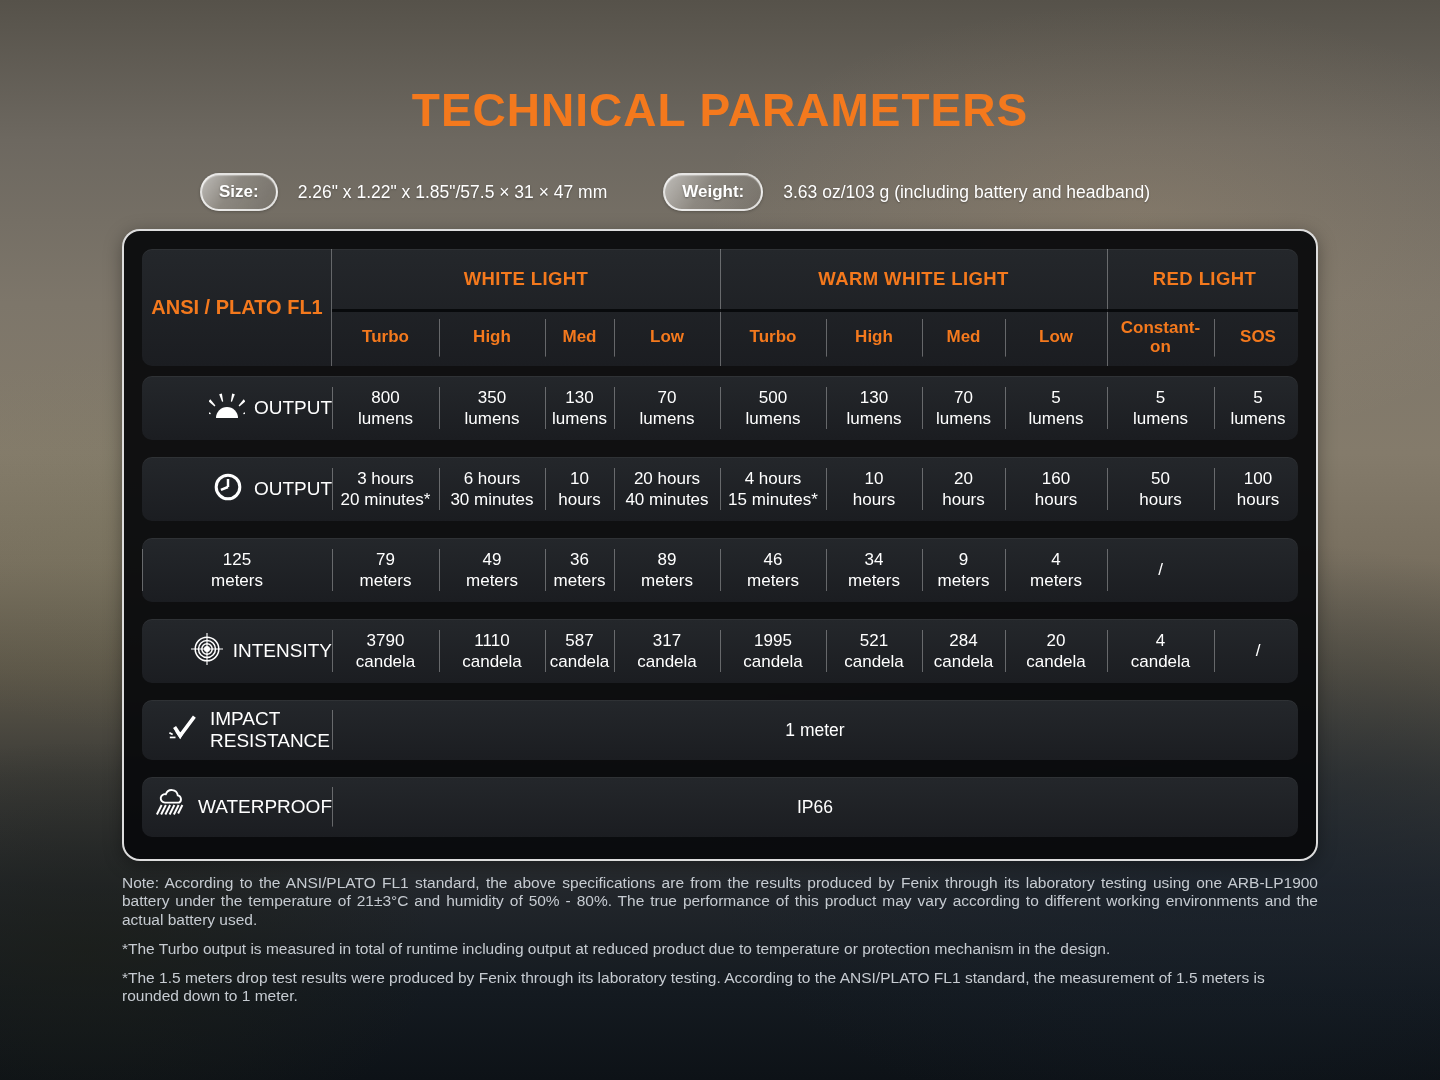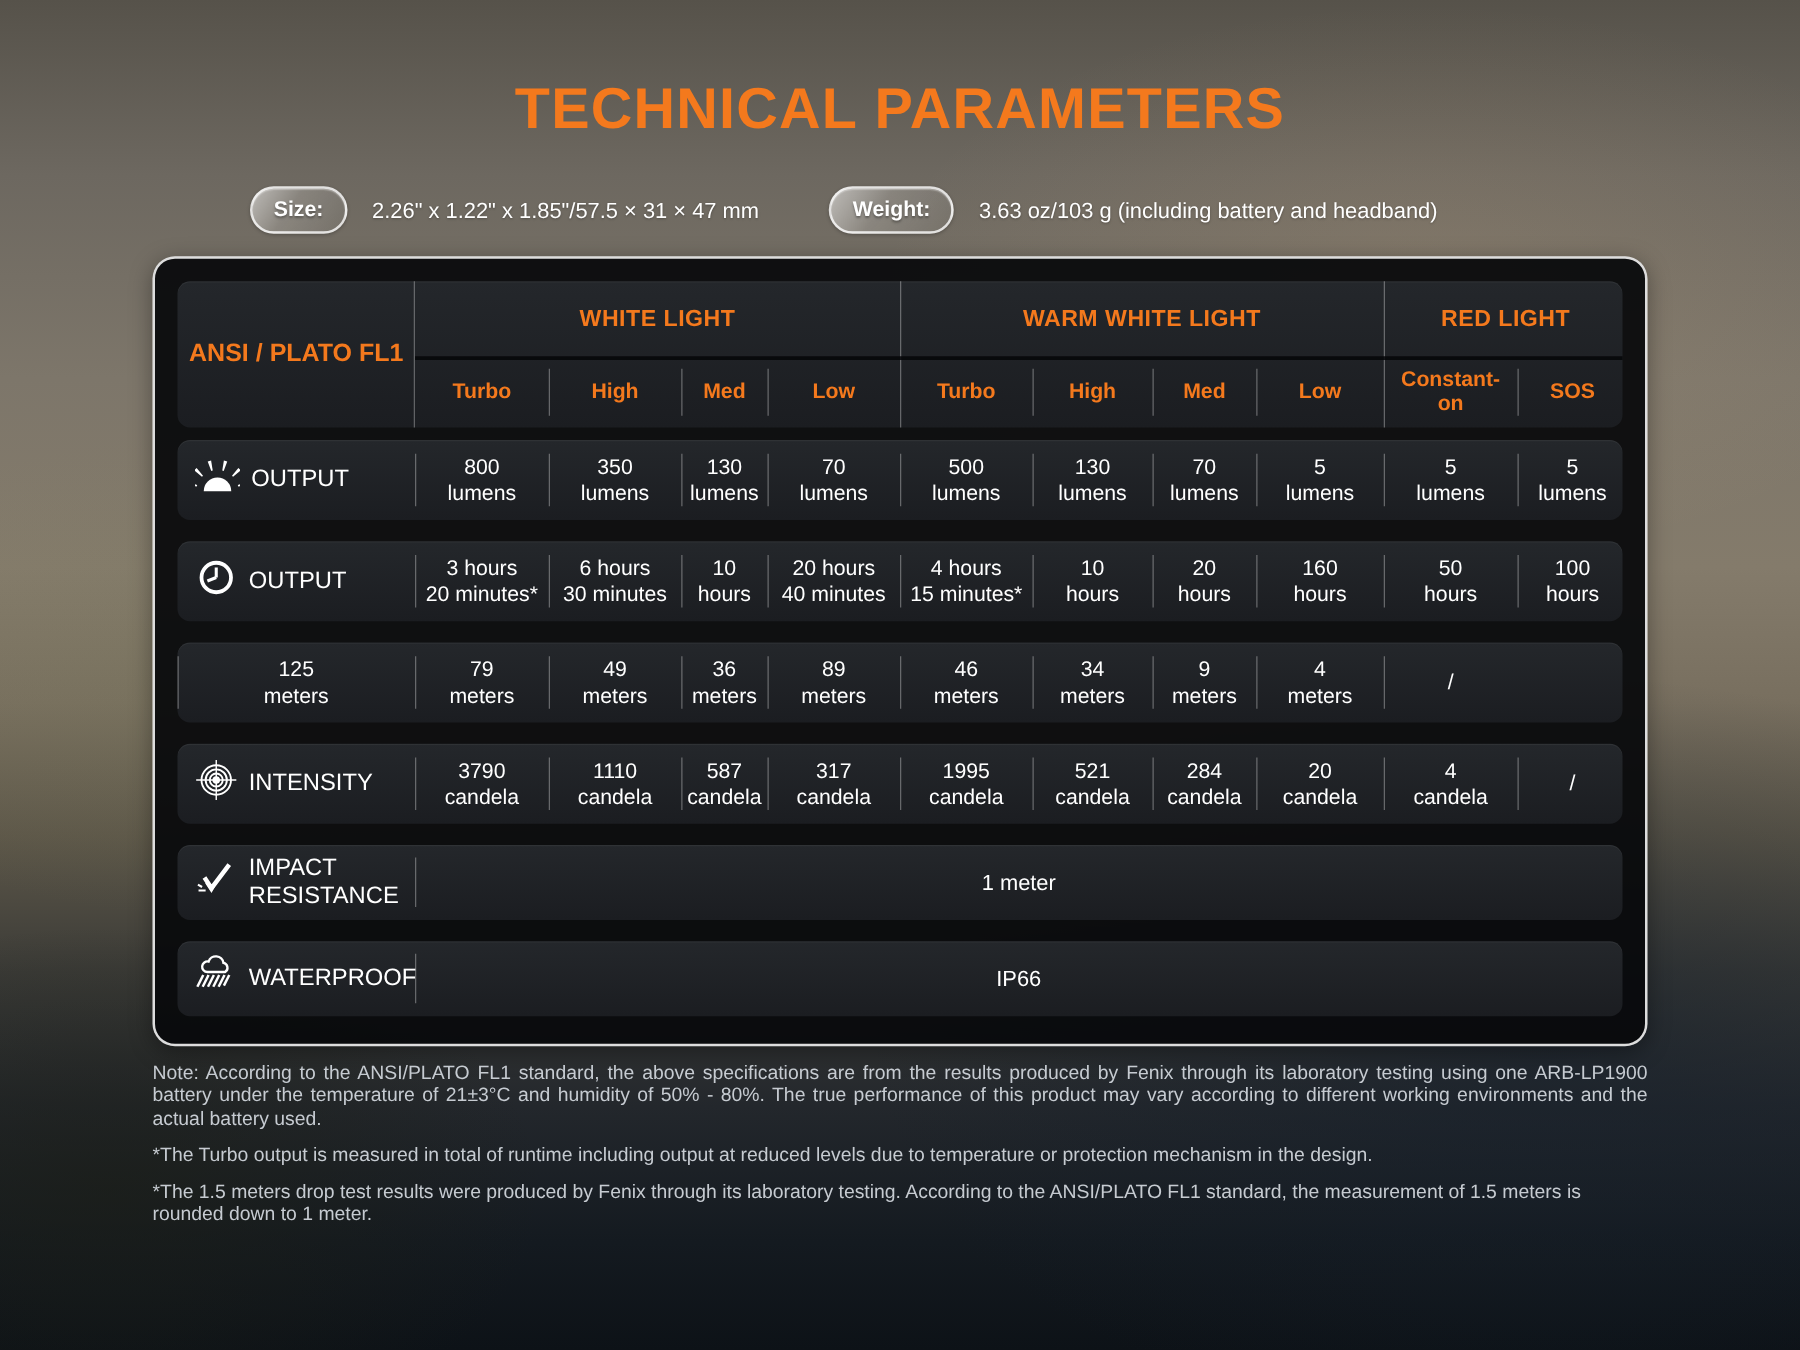--- a/index.html
+++ b/index.html
@@ -5,21 +5,21 @@
   html,body{margin:0;padding:0;}
   body{width:1440px;height:1080px;overflow:hidden;
     font-family:"Liberation Sans","DejaVu Sans",sans-serif;}
   .canvas{position:relative;width:1440px;height:1080px;overflow:hidden;
     background:
       radial-gradient(620px 320px at 79% 21%, rgba(205,172,130,.16), transparent 70%),
       radial-gradient(520px 280px at 12% 50%, rgba(125,133,88,.14), transparent 70%),
       radial-gradient(760px 420px at 86% 78%, rgba(22,32,44,.55), transparent 72%),
       radial-gradient(500px 300px at 6% 88%, rgba(28,30,22,.6), transparent 70%),
       linear-gradient(180deg,#56524a 0%,#6d6860 13%,#7d766a 28%,#847b6b 42%,#786f5f 52%,#5d5749 62%,#3b3b37 72%,#23272c 82%,#141a20 92%,#0d1217 100%);}
-  .title{margin:0;padding-top:59px;text-align:center;color:#f4791d;
+  .title{margin:0;padding-top:83px;text-align:center;color:#f4791d;
     font-size:46px;font-weight:700;letter-spacing:1px;}
   
   .specs{width:1196px;margin:36px auto 0;display:flex;align-items:center;padding-left:78px;box-sizing:border-box;}
   .pill{display:inline-flex;align-items:center;justify-content:center;height:34px;padding:0 17px;
     border:2px solid rgba(255,255,255,.78);border-radius:20px;color:#fff;font-weight:700;font-size:17px;
     background:linear-gradient(125deg, rgba(255,255,255,.55) 0%, rgba(255,255,255,.18) 42%, rgba(140,140,140,.16) 100%);
     box-shadow:0 1px 3px rgba(0,0,0,.25), inset 0 1px 1px rgba(255,255,255,.35);
     text-shadow:0 1px 2px rgba(0,0,0,.35);}
   .specval{color:#fff;font-size:17.5px;margin-left:20px;text-shadow:0 1px 2px rgba(0,0,0,.3);}
   .spec2{margin-left:56px;}
@@ -38,22 +38,22 @@
   .group{grid-row:1;display:flex;align-items:center;justify-content:center;
     color:#f4791d;font-weight:700;font-size:18.5px;letter-spacing:.4px;}
   .g1{grid-column:2/6;} .g2{grid-column:6/10;} .g3{grid-column:10/12;}
   .sub{grid-row:2;display:flex;align-items:center;justify-content:center;text-align:center;
     color:#f4791d;font-weight:700;font-size:17px;line-height:1.1;padding:0 6px;box-sizing:border-box;}
   .dv{background:linear-gradient(rgba(255,255,255,.32),rgba(255,255,255,.32)) left center/1px 66% no-repeat;}
   .dvf{background:linear-gradient(rgba(255,255,255,.32),rgba(255,255,255,.32)) left center/1px 100% no-repeat;}
   .groove{position:absolute;left:190px;right:0;top:60px;height:3px;background:rgba(5,6,8,.85);}
   .drow{height:64px;margin-bottom:17px;}
   .drow:last-child{margin-bottom:0;}
-  .rlabel{grid-column:1;display:flex;align-items:center;gap:9px;padding-left:14px;box-sizing:border-box;
-    color:#fff;font-size:19px;line-height:1.15;}
+  .rlabel{grid-column:1;display:flex;align-items:center;gap:9px;padding-left:25px;box-sizing:border-box;
+    color:#fff;font-size:19px;line-height:1.15;justify-content:flex-end;}
   .rlabel svg{flex:0 0 auto;}
   .cell{display:flex;flex-direction:column;justify-content:center;
     color:#fff;font-size:17px;line-height:1.24;text-align:center;}
   .rowfull{display:grid;grid-template-columns:190px 1fr;height:60px;margin-bottom:17px;}
   .fullval{display:flex;align-items:center;justify-content:center;color:#fff;font-size:17.5px;}
   
   .notes{width:1196px;margin:13px auto 0;color:#c6cbd1;font-size:15.5px;line-height:1.18;}
   .notes p{margin:0 0 11px 0;}
   .just{text-align:justify;}
 </style>
@@ -334,17 +334,17 @@
         </span>
         <span>WATERPROOF</span>
       </div>
       <div class="fullval dv">IP66</div>
     </div>
 
   </div>
 
   <div class="notes">
     <p class="just">Note: According to the ANSI/PLATO FL1 standard, the above specifications are from the results produced by Fenix through its laboratory testing using one ARB-LP1900 battery under the temperature of 21±3°C and humidity of 50% - 80%. The true performance of this product may vary according to different working environments and the actual battery used.</p>
-    <p>*The Turbo output is measured in total of runtime including output at reduced levels due to temperature or protection mechanism in the design.</p>
+    <p>*The Turbo output is measured in total of runtime including output at reduced product due to temperature or protection mechanism in the design.</p>
     <p>*The 1.5 meters drop test results were produced by Fenix through its laboratory testing. According to the ANSI/PLATO FL1 standard, the measurement of 1.5 meters is rounded down to 1 meter.</p>
   </div>
 
 </div>
 
 </body></html>

